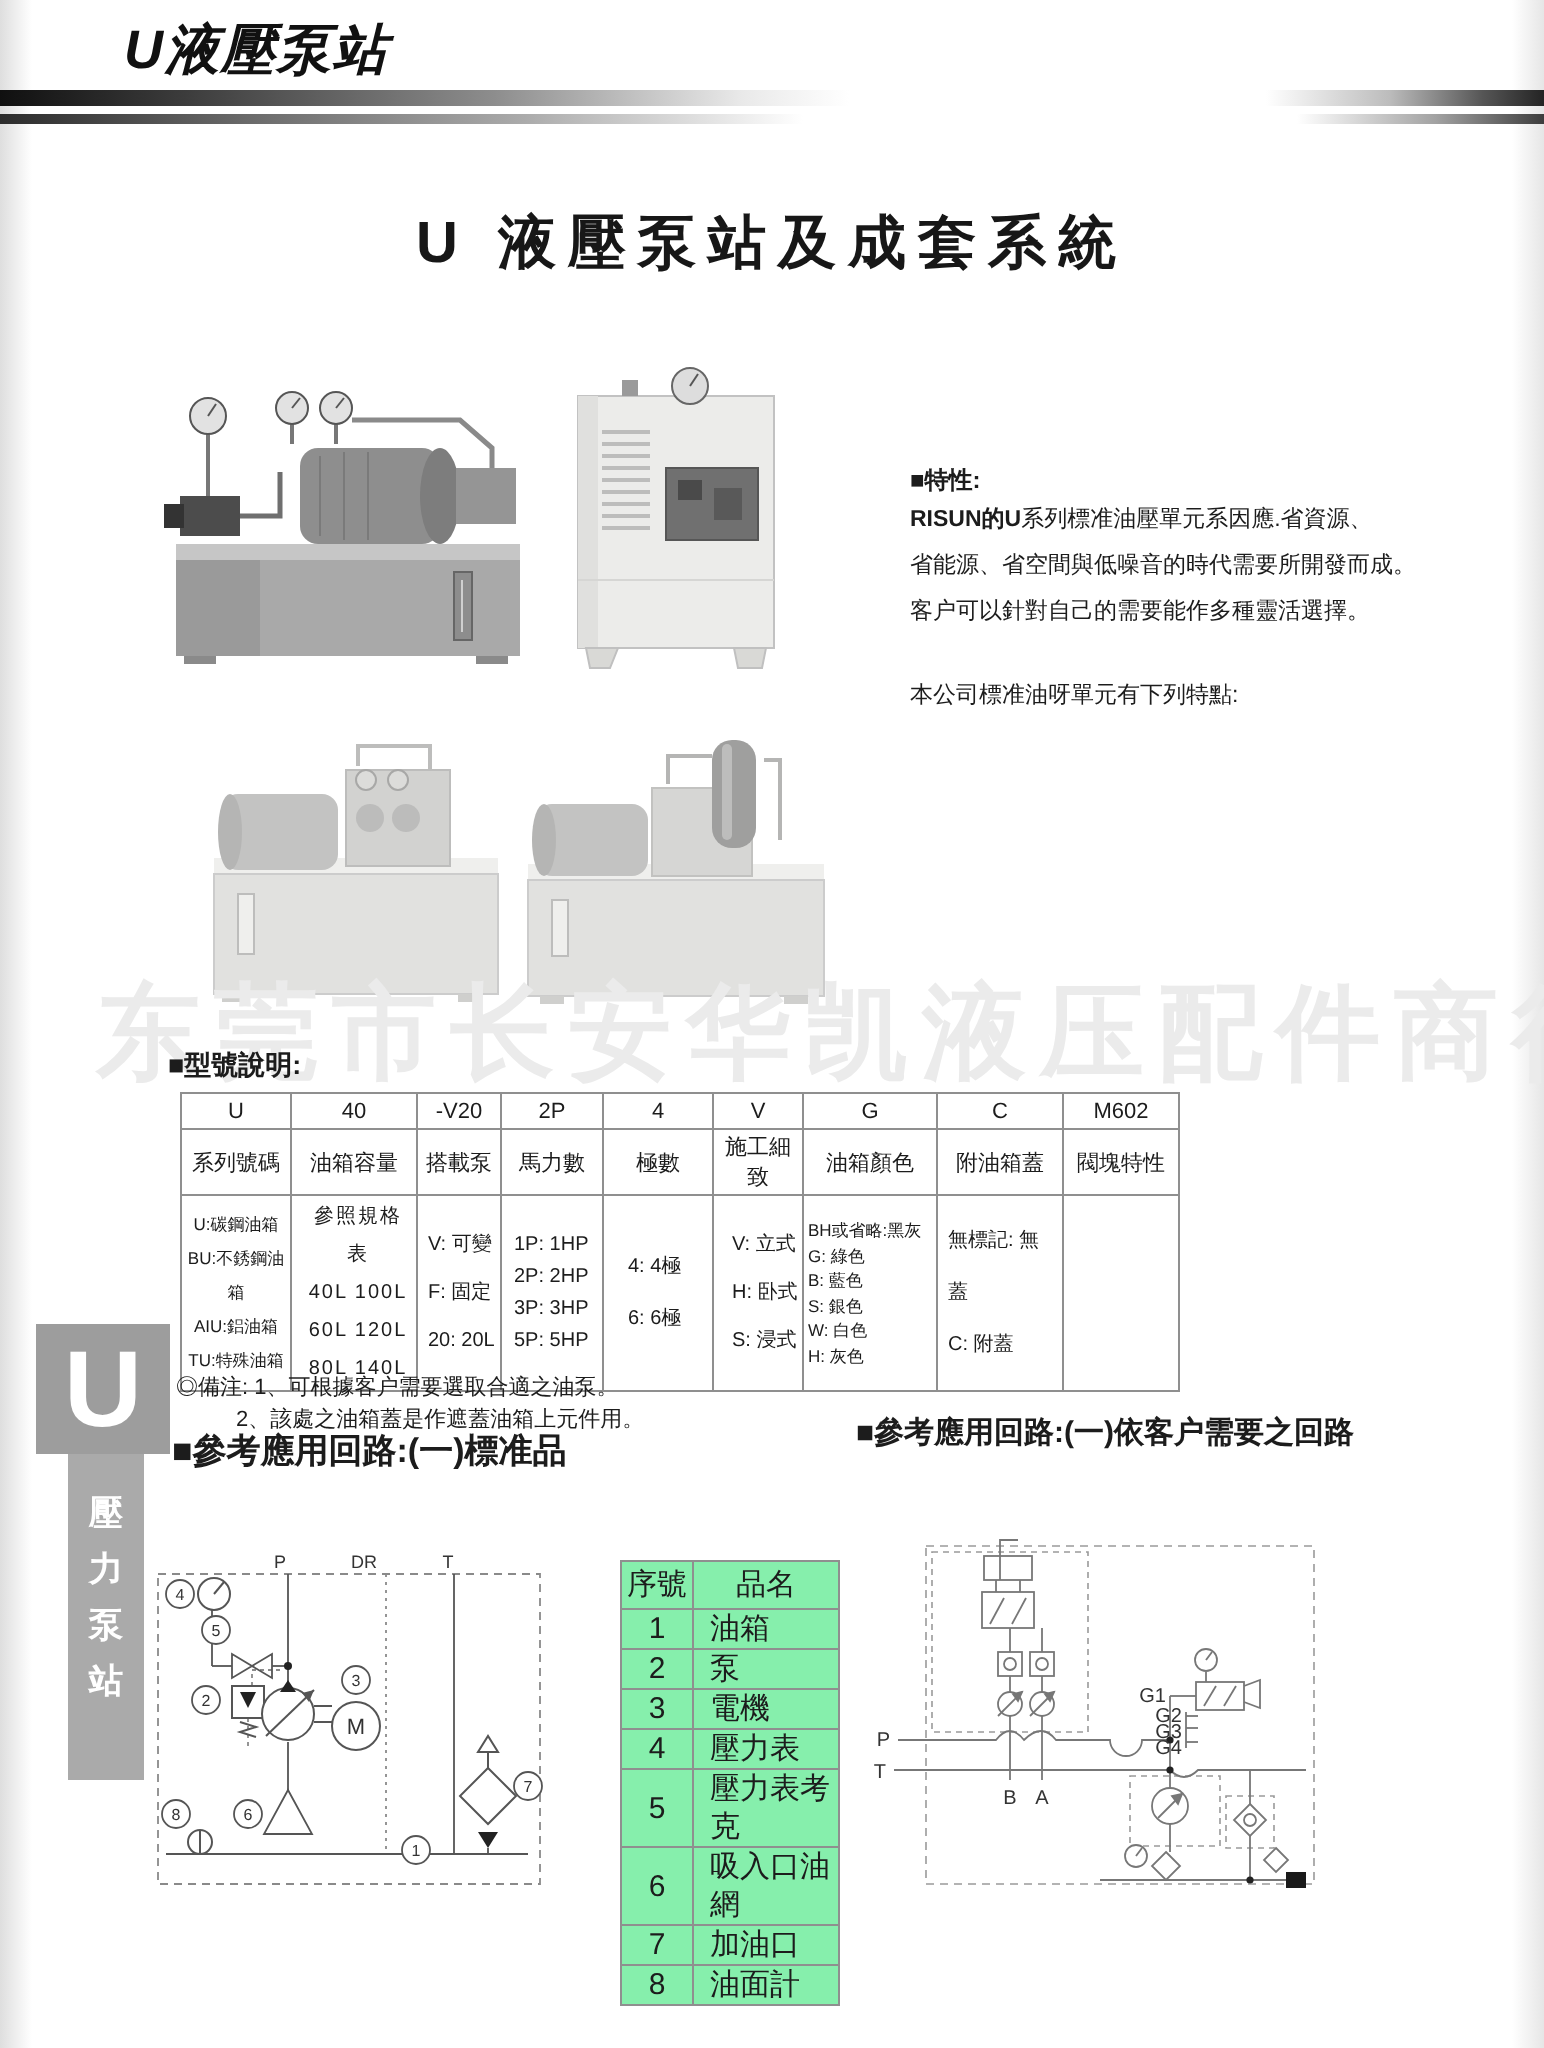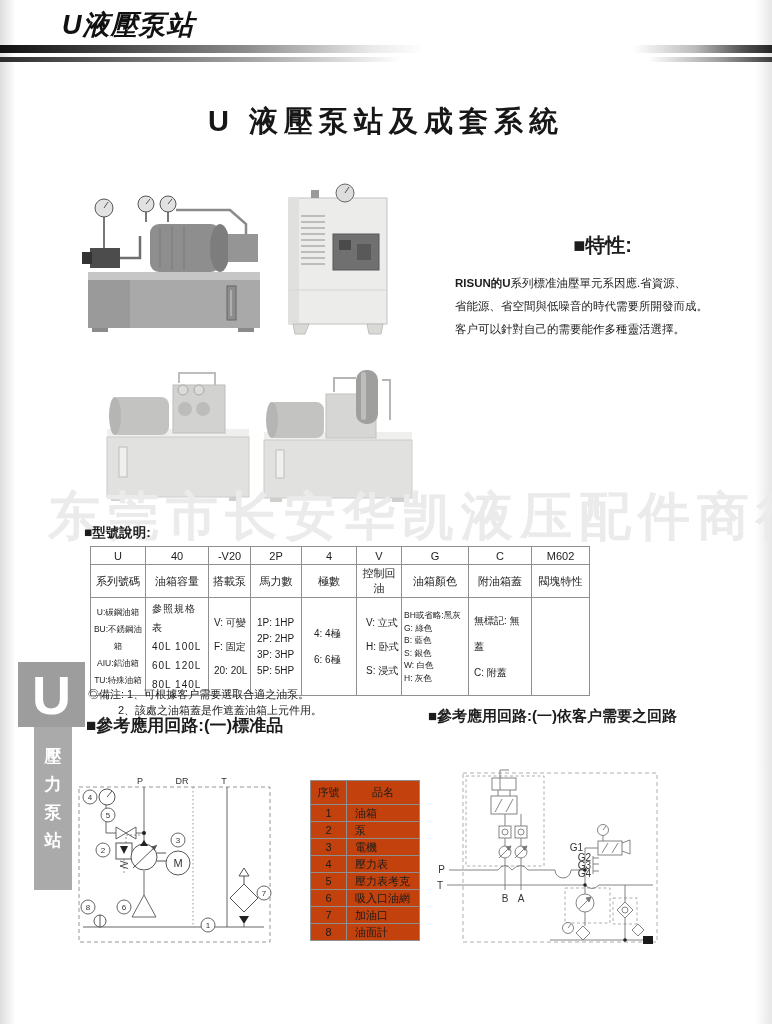--- a/index.html
+++ b/index.html
@@ -22,39 +22,39 @@
 
   
   .photo { position:absolute; z-index:1; }
   .pA { left:80px;  top:186px; }
   .pB { left:283px; top:182px; }
   .pC { left:103px; top:363px; }
   .pD { left:260px; top:360px; }
 
   
   .features { position:absolute; left:455px; top:232px; width:295px; z-index:4; }
-  .feat-head { font-size:20px; font-weight:bold; margin-bottom:13px;text-align:center; }
+  .feat-head { font-size:12px; font-weight:bold; margin-bottom:0; }
   .feat-intro { font-size:11.5px; line-height:23px; }
   .feat-intro .lead { font-weight:bold; }
   .feat-listintro { font-size:11.5px; margin-top:22px; }
   .feat-items { font-size:11.5px; line-height:21px; margin-top:5px; }
 
   
   .watermark { position:absolute; left:48px; top:482px; width:724px; z-index:2; font-size:52px; font-weight:bold; letter-spacing:7px;
                color:#ebebeb; white-space:nowrap; font-family:"Liberation Serif", serif; pointer-events:none; }
 
   
   .model-head { position:absolute; left:84px; top:524px; font-size:13.5px; font-weight:bold; z-index:4; }
   table.model { position:absolute; left:90px; top:546px; width:500px; border-collapse:collapse; table-layout:fixed; z-index:4; background:#fff; }
   table.model td { border:1px solid #8f8f8f; text-align:center; vertical-align:middle; padding:1px 2px; background:#fff; }
   table.model tr.code td  { font-size:11px; height:18px; }
   table.model tr.label td { font-size:11px; height:18px; }
   table.model tr.body td  { height:84px; font-size:10px; }
   td.c-series div { font-size:8.5px; text-align:center; line-height:17px; }
-  td.c-volume div { font-size:10px;  text-align:left; padding-left:4px; line-height:19px; letter-spacing:1px; }
+  td.c-volume div { font-size:10px;  text-align:center; padding-left:4px; line-height:19px; letter-spacing:1px; }
   td.c-pump div   { font-size:10px;  text-align:left; padding-left:3px; line-height:24px; }
   td.c-hp div     { font-size:10px;  text-align:left; padding-left:4px; line-height:16px; }
   td.c-pole div   { font-size:10px;  text-align:left; padding-left:10px; line-height:26px; }
   td.c-motor div  { font-size:10px;  text-align:left; padding-left:7px; line-height:24px; }
   td.c-color div  { font-size:8.5px; text-align:left; line-height:12.5px; }
   td.c-cover div  { font-size:10px;  text-align:left; padding-left:3px; line-height:26px; }
 
   .notes { position:absolute; left:88px; top:686px; font-size:11px; line-height:16px; z-index:4; }
   .notes .n2 { margin-left:30px; }
 
@@ -69,21 +69,21 @@
               display:flex; flex-direction:column; align-items:center; padding-top:16px; }
   .side-bar span { color:#fff; font-size:17px; line-height:28px; font-weight:bold; }
 
   
   .diagL { position:absolute; left:78px;  top:745px; z-index:3; }
   .diagR { position:absolute; left:435px; top:752px; z-index:3; }
   svg text { font-family:"Liberation Sans", sans-serif; fill:#333; }
 
   
   table.parts { position:absolute; left:310px; top:780px; width:110px; border-collapse:collapse; table-layout:fixed; z-index:4; background:#fff; }
-  table.parts td { border:1px solid #8f8f8f; font-size:11px; height:17px; vertical-align:middle; background:#c2410c; }
+  table.parts td { border:1px solid #8f8f8f; font-size:15px; height:17px; vertical-align:middle; background:#86efac; }
   table.parts tr.ph td { height:24px; font-weight:normal; }
   table.parts td.no { width:36px; text-align:center; }
   table.parts td.nm { text-align:left; padding-left:8px; }
   table.parts tr.ph td.nm { text-align:center; padding-left:0; }
 </style>
 </head>
 <body>
 
 <div class="page">
   <div class="edge left"></div>
@@ -180,20 +180,21 @@
     <rect x="16" y="90" width="8" height="28" fill="#efefed" stroke="#bdbdbc"></rect>
   </svg>
 
   <div class="features">
     <div class="feat-head">■特性:</div>
     <div class="feat-intro">
       <span class="lead">RISUN的U</span><span>系列標准油壓單元系因應.省資源、</span><br>
       <span>省能源、省空間與低噪音的時代需要所開發而成。</span><br>
       <span>客户可以針對自己的需要能作多種靈活選擇。</span>
     </div>
+    <div class="feat-listintro">本公司標准油呀單元有下列特點:</div>
   </div>
 
   <div class="watermark">东莞市长安华凯液压配件商行</div>
 
   <div class="model-head">■型號說明:</div>
   <table class="model">
     <colgroup>
       <col style="width:55px">
         <col style="width:63px">
         <col style="width:42px">
@@ -215,21 +216,21 @@
       <td>G</td>
       <td>C</td>
       <td>M602</td>
     </tr>
     <tr class="label">
       <td>系列號碼</td>
       <td>油箱容量</td>
       <td>搭載泵</td>
       <td>馬力數</td>
       <td>極數</td>
-      <td>控制回油</td>
+      <td>施工細致</td>
       <td>油箱顏色</td>
       <td>附油箱蓋</td>
       <td>閥塊特性</td>
     </tr>
     <tr class="body">
       <td class="c-series">
             <div>U:碳鋼油箱</div>
             <div>BU:不銹鋼油箱</div>
             <div>AIU:鋁油箱</div>
             <div>TU:特殊油箱</div>

